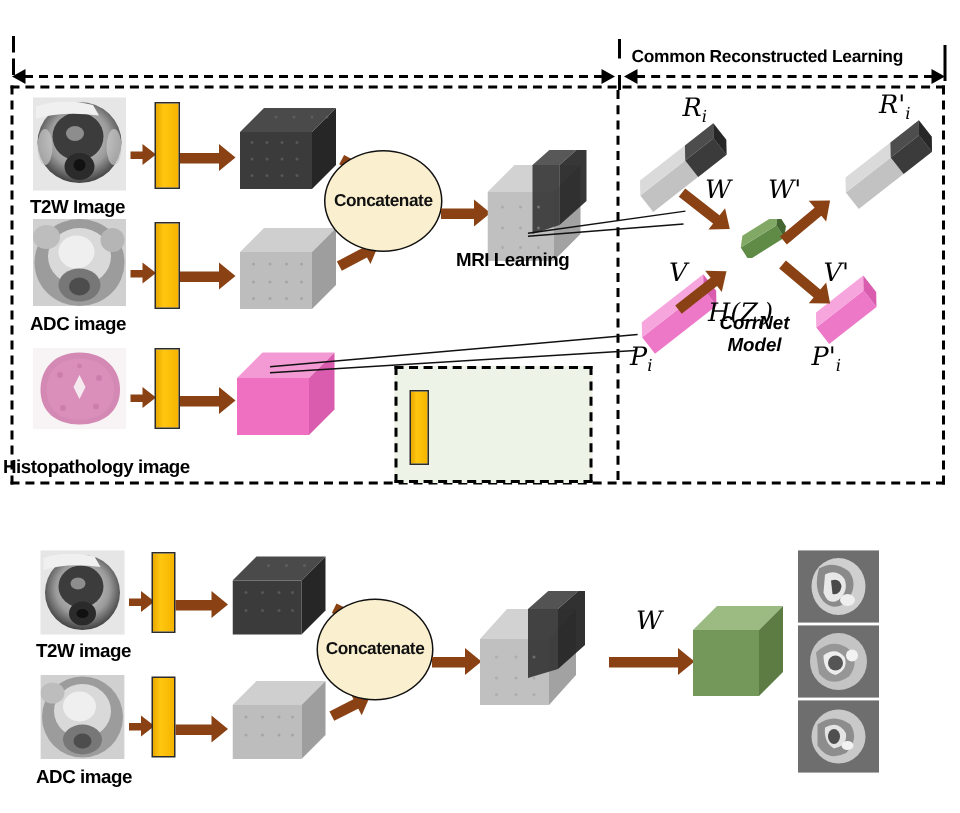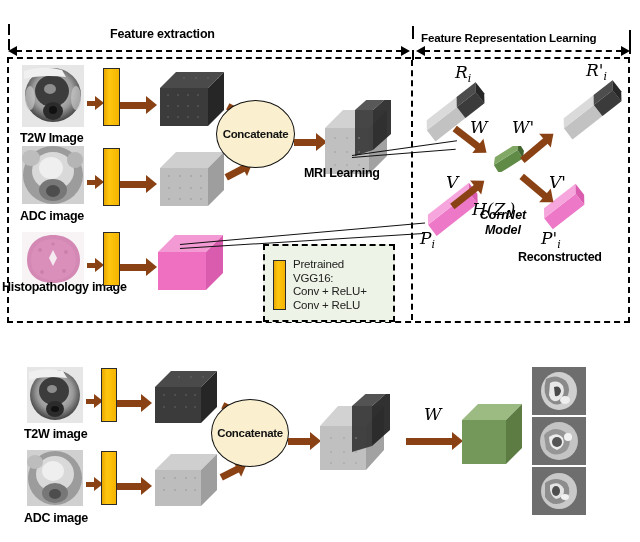--- a/index.html
+++ b/index.html
@@ -69,22 +69,21 @@
   }
   .repbox{position:absolute;background:#6b6b6b;overflow:hidden;}
   .connector{position:absolute;background:#111;height:1.2px;transform-origin:0 50%;}
 </style>
 </head>
 <body>
 
 <div id="root">
 
 
-  <div class="abs sect-head" style="left:110px;top:27px;">Feature extraction</div>
-  <div class="abs sect-head" style="left:421px;top:31px;font-size:11.6px;">Feature Representation Learning</div>
+  <div class="abs sect-head" style="left:421px;top:31px;font-size:11.6px;">Common Reconstructed Learning</div>
 
   <div class="abs" style="left:8px;top:24px;width:2px;height:11px;background:#000;"></div>
   <div class="abs" style="left:8px;top:39px;width:2px;height:11px;background:#000;"></div>
   <div class="abs" style="left:412px;top:26px;width:2px;height:13px;background:#000;"></div>
   <div class="abs" style="left:412px;top:50px;width:2px;height:10px;background:#000;"></div>
   <div class="abs" style="left:629px;top:30px;width:2px;height:24px;background:#000;"></div>
 
   <div class="abs" style="left:8px;top:46px;width:402px;height:10px;">
     <div class="abs" style="left:8px;top:4px;width:386px;border-top:2.2px dashed #000;"></div>
     <div class="abs" style="left:0;top:0;width:0;height:0;border-right:9px solid #000;border-top:5px solid transparent;border-bottom:5px solid transparent;"></div>
@@ -256,21 +255,21 @@
       <path d="M31 18 L35 26 L31 34 L27 26 Z" fill="#f6eaf1"></path>
       <g fill="#c274a3" opacity=".6">
         <circle cx="18" cy="18" r="2"></circle>
           <circle cx="44" cy="20" r="2"></circle>
           <circle cx="20" cy="40" r="2"></circle>
           <circle cx="42" cy="39" r="2"></circle>
           <circle cx="31" cy="12" r="1.6"></circle>
       </g>
     </svg>
   </div>
-  <div class="abs cap" style="left:2px;top:280px;">Histopathology image</div>
+  <div class="abs cap" style="left:2px;top:304px;">Histopathology image</div>
 
   <div class="arrow thin" style="left:87px;top:258px;width:17px;height:14px;">
     <div class="shaft" style="width:9px;"></div>
       <div class="head" style="left:8px;"></div>
   </div>
   <div class="abs vggbar" style="left:103px;top:232px;width:17px;height:54px;"></div>
   <div class="arrow" style="left:120px;top:258px;width:38px;height:18px;">
     <div class="shaft" style="width:27px;"></div>
       <div class="head" style="left:26px;"></div>
   </div>
@@ -281,26 +280,20 @@
       <polygon points="0,22 17,5 65,5 48,22" fill="#f39ad4"></polygon>
       <polygon points="48,22 65,5 65,43 48,60" fill="#d95cae"></polygon>
     </svg>
   </div>
 
   <div class="connector" style="left:180px;top:244px;width:246px;transform:rotate(-5deg);"></div>
   <div class="connector" style="left:180px;top:248px;width:244px;transform:rotate(-3.5deg);"></div>
 
   <div class="legendbox" style="left:263px;top:244px;width:132px;height:78px;">
     <div class="abs vggbar" style="left:8px;top:14px;width:13px;height:50px;"></div>
-    <div class="abs legendtxt" style="left:28px;top:12px;">
-      <div>Pretrained</div>
-      <div>VGG16:</div>
-      <div>Conv + ReLU+</div>
-      <div>Conv + ReLU</div>
-    </div>
   </div>
 
   <div class="abs" style="left:416px;top:80px;width:78px;height:72px;">
     <svg width="78" height="72" viewBox="0 0 78 72">
       <g transform="rotate(-38 39 36)">
         <polygon points="8,30 70,30 70,44 8,44" fill="#c2c2c2"></polygon>
         <polygon points="8,30 14,22 76,22 70,30" fill="#dadada"></polygon>
         <polygon points="70,30 76,22 76,36 70,44" fill="#9b9b9b"></polygon>
         <polygon points="46,30 70,30 70,44 46,44" fill="#3b3b3b"></polygon>
         <polygon points="46,30 52,22 76,22 70,30" fill="#4d4d4d"></polygon>
@@ -347,21 +340,20 @@
         <polygon points="12,28 52,28 52,42 12,42" fill="#ee78c8"></polygon>
         <polygon points="12,28 18,20 58,20 52,28" fill="#f6a6dc"></polygon>
         <polygon points="52,28 58,20 58,34 52,42" fill="#d95cae"></polygon>
       </g>
     </svg>
   </div>
   <div class="abs mathlbl" style="left:541px;top:228px;">
     <span>P'</span><sub>i</sub>
   </div>
   <div class="abs cap2" style="left:518px;top:250px;width:118px;text-align:left;">
-    <div>Reconstructed</div>
   </div>
 
   <div class="abs" style="left:489px;top:146px;width:40px;height:26px;">
     <svg width="40" height="26" viewBox="0 0 40 26">
       <g transform="rotate(-32 20 13)">
         <polygon points="4,10 32,10 32,20 4,20" fill="#5f8b46"></polygon>
         <polygon points="4,10 9,4 37,4 32,10" fill="#82a866"></polygon>
         <polygon points="32,10 37,4 37,14 32,20" fill="#43652f"></polygon>
       </g>
     </svg>

